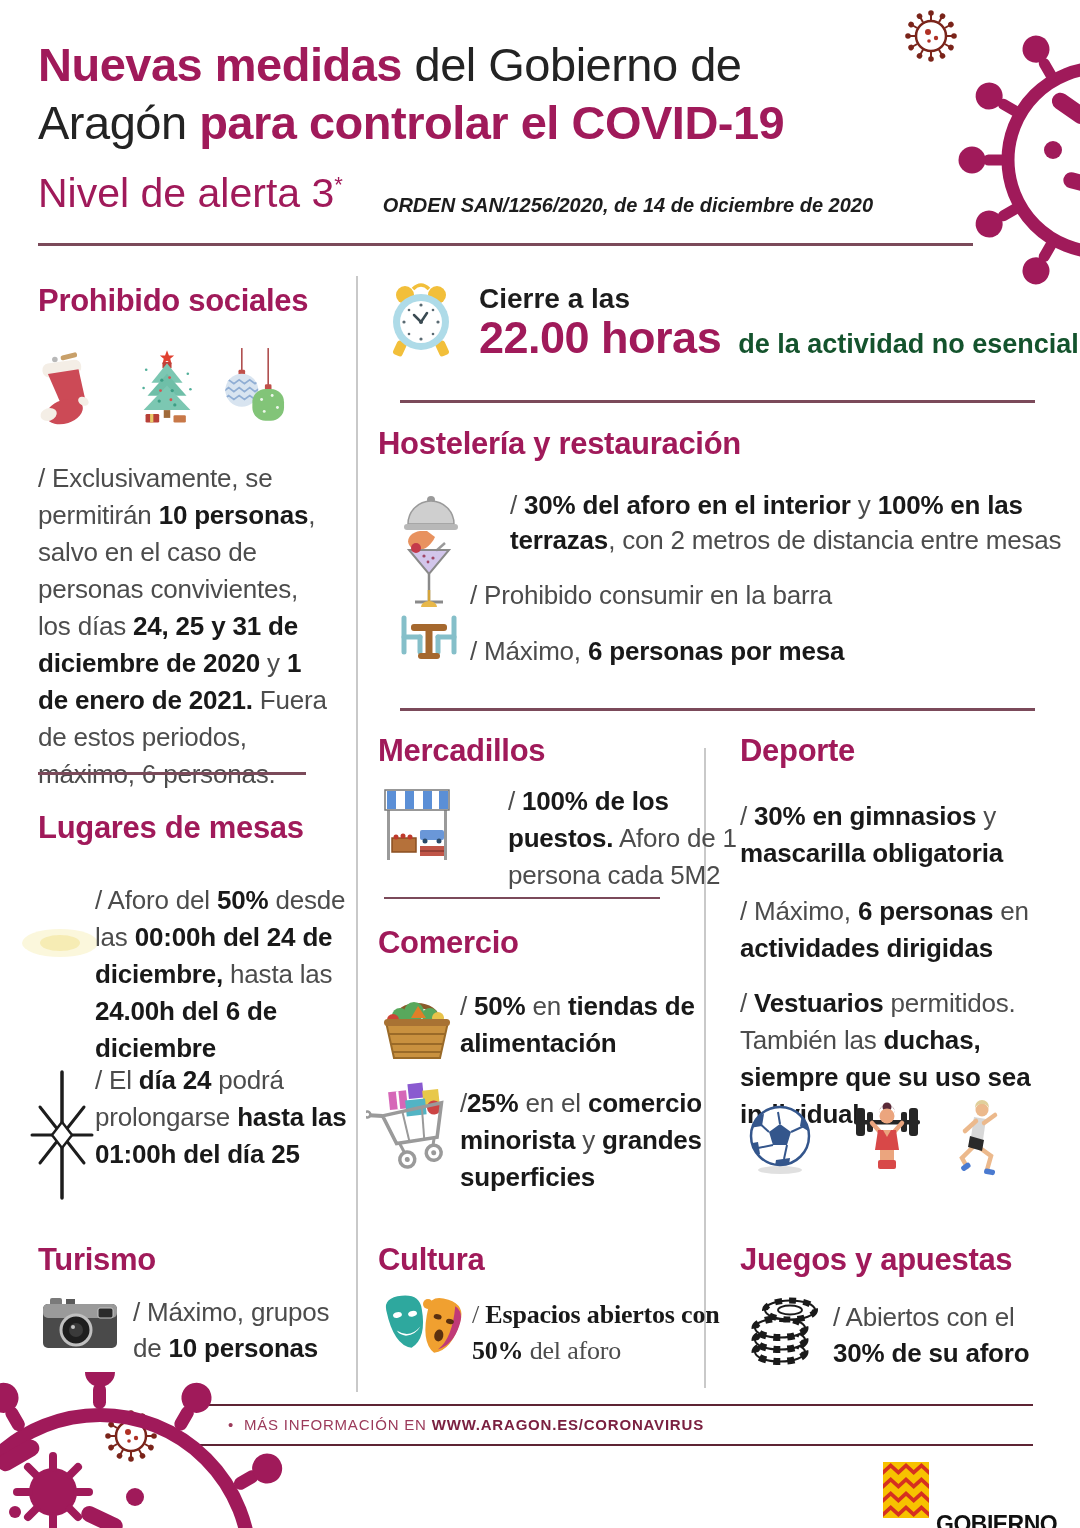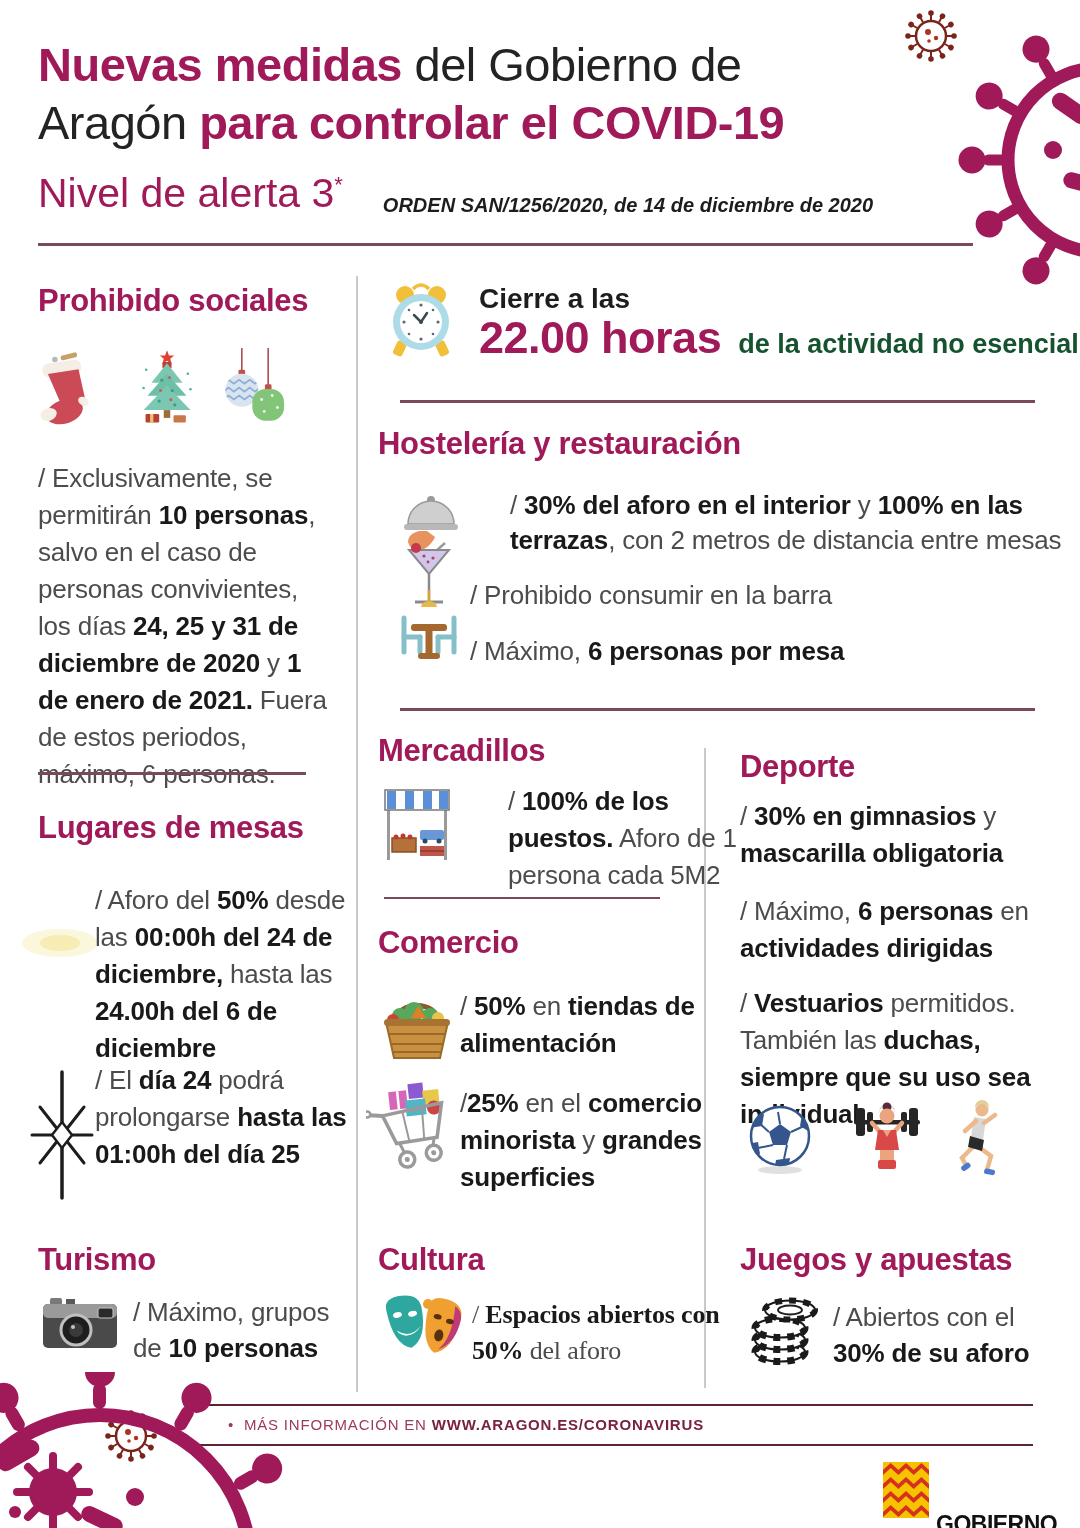--- a/index.html
+++ b/index.html
@@ -423,21 +423,21 @@
       <line x1="32" y1="60" x2="36" y2="70" stroke="#9a9a9a" stroke-width="3"></line>
       <line x1="67" y1="58" x2="65" y2="66" stroke="#9a9a9a" stroke-width="3"></line>
       <circle cx="38" cy="77" r="7.5" fill="#ffffff" stroke="#9a9a9a" stroke-width="3.5"></circle>
       <circle cx="38" cy="77" r="2.5" fill="#9a9a9a"></circle>
       <circle cx="65" cy="73" r="7.5" fill="#ffffff" stroke="#9a9a9a" stroke-width="3.5"></circle>
       <circle cx="65" cy="73" r="2.5" fill="#9a9a9a"></circle>
     </g>
   </svg>
   <div class="abs body" style="left:460px;top:1085px;width:260px;"><span>/</span><b>25%</b><span> en el </span><b>comercio minorista</b><span> y </span><b>grandes superficies</b><span></span></div>
 
-  <div class="abs sec-title" style="left:740px;top:733px;margin-top:16px;">Deporte</div>
+  <div class="abs sec-title" style="left:740px;top:733px;">Deporte</div>
   <div class="abs body" style="left:740px;top:798px;width:312px;"><span>/ </span><b>30% en gimnasios</b><span> y </span><b>mascarilla obligatoria</b><span></span></div>
   <div class="abs body" style="left:740px;top:893px;width:312px;"><span>/ Máximo, </span><b>6 personas</b><span> en </span><b>actividades dirigidas</b><span></span></div>
   <div class="abs body" style="left:740px;top:985px;width:322px;"><span>/ </span><b>Vestuarios</b><span> permitidos. También las </span><b>duchas, siempre que su uso sea individual</b><span></span></div>
 
   <svg class="abs" style="left:742px;top:1100px;" width="76" height="76" viewBox="0 0 76 76">
     <ellipse cx="38" cy="70" rx="22" ry="4" fill="#e0e0e0"></ellipse>
     <clipPath id="ballclip">
         <circle cx="38" cy="36" r="29"></circle>
       </clipPath>
     <circle cx="38" cy="36" r="29" fill="#ffffff" stroke="#34568c" stroke-width="2.5"></circle>

